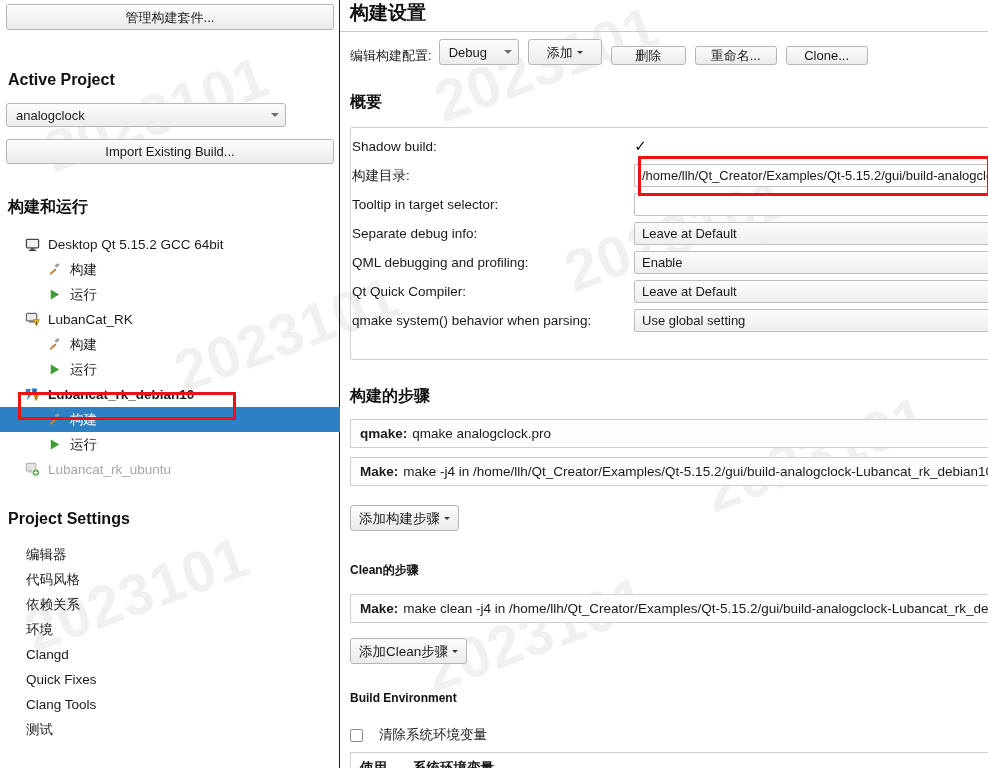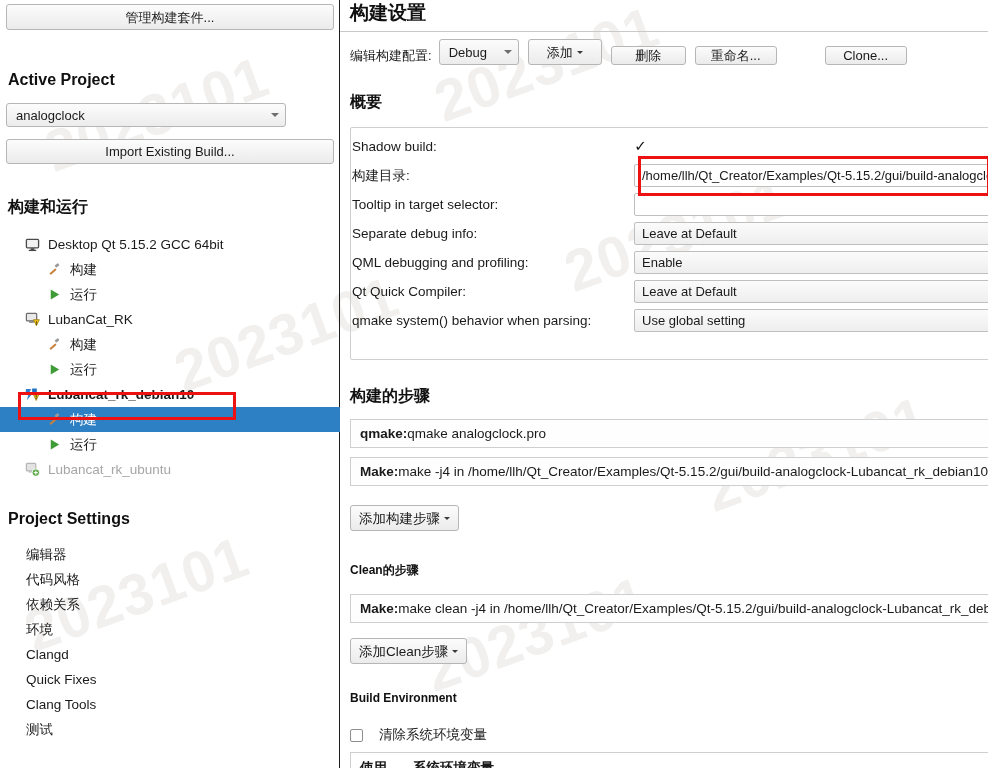--- a/index.html
+++ b/index.html
@@ -157,21 +157,21 @@
   }
   .chk.checkmark{border:none;background:transparent;font-size:15px;font-weight:700;}
 
   .stepbox{
     position:absolute;left:10px;box-sizing:border-box;
     height:29px;width:700px;
     border:1px solid #cfcfcf;background:#fefefe;
     display:flex;align-items:center;padding:0 9px;
     font-size:13.5px;white-space:nowrap;overflow:hidden;
   }
-  .stepbox b{font-weight:700;}
+  .stepbox b{font-weight:700;margin-right:5px;}
 
   .addbtn{
     position:absolute;left:10px;
     display:inline-flex;align-items:center;
     height:26px;padding:0 8px;font-size:13.5px;
   }
 
   .envchk{
     position:absolute;left:10px;display:flex;align-items:center;
     font-size:13.5px;gap:7px;
@@ -352,21 +352,21 @@
       <span class="gap"></span>
       <span class="btn" style="width:74px;height:26px;display:inline-flex;align-items:center;justify-content:center;">
         <span>添加</span>
         <span class="caret tiny"></span>
       </span>
       <span class="gap"></span>
       <span class="btn" style="width:75px;">删除</span>
       <span class="gap"></span>
       <span class="btn" style="width:82px;">重命名...</span>
       <span class="gap"></span>
-      <span class="btn" style="width:82px;margin-left:39px;">Clone...</span>
+      <span class="btn" style="width:82px;">Clone...</span>
     </div>
 
     <div class="h2" style="top:92px;">概要</div>
 
     <div class="groupbox"></div>
     <div class="summary" id="summary-rows">
         <div class="srow">
           <div class="slabel">Shadow build:</div>
           <div class="sctl"><span class="chk checkmark">✓</span></div>
         </div>

